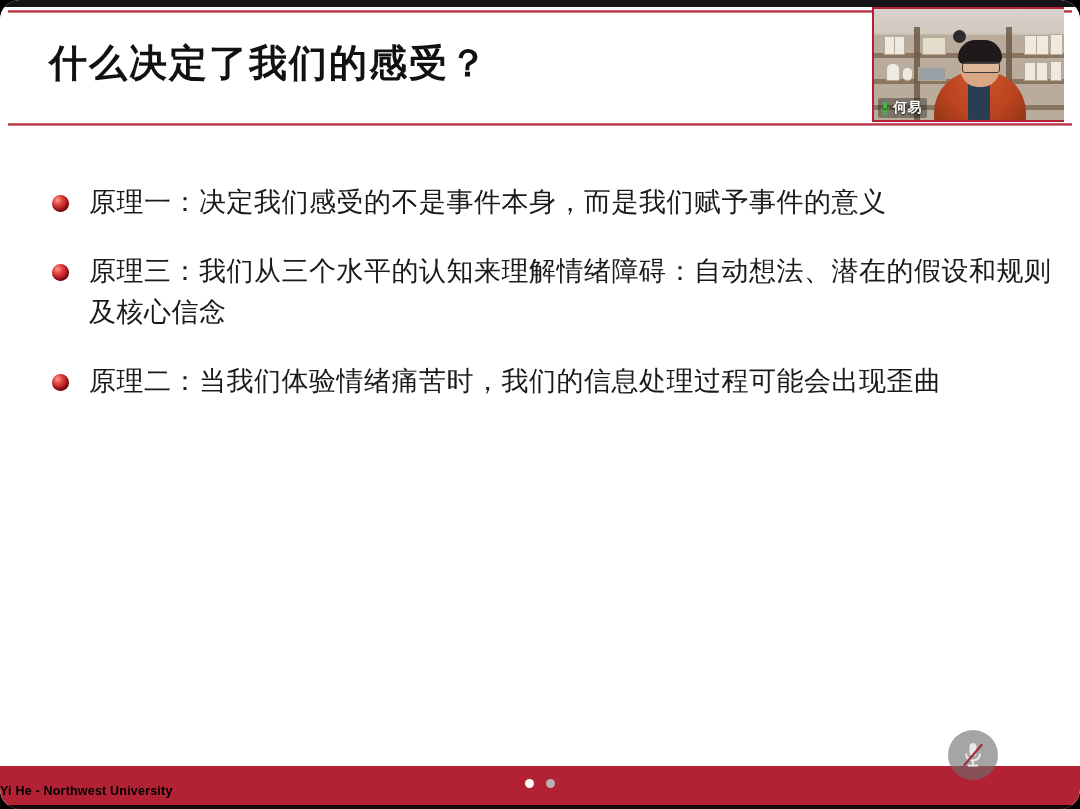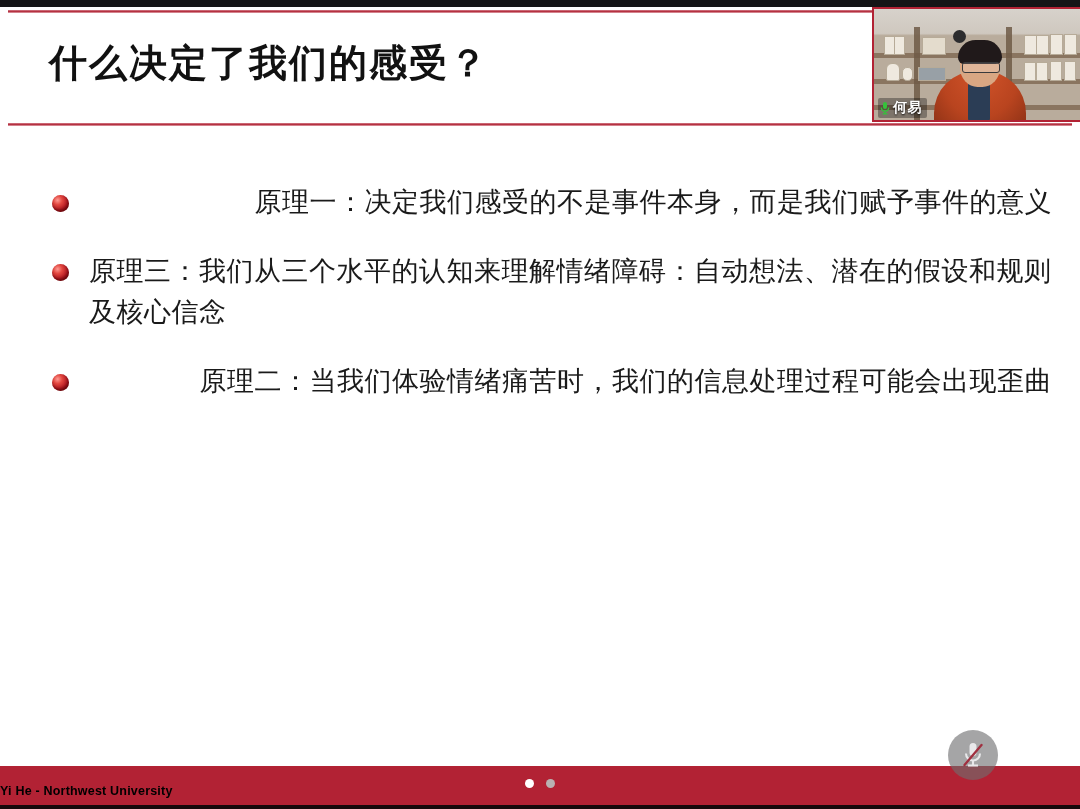--- a/index.html
+++ b/index.html
@@ -10,20 +10,21 @@
   body {
     font-family: "Liberation Sans", sans-serif;
   }
 
   #screen {
     position: relative;
     width: 1080px;
     height: 809px;
     background: #ffffff;
     overflow: hidden;
+    border-radius: 20px;
   }
 
   
   .strip-top {
     position: absolute;
     left: 0; top: 0;
     width: 1080px; height: 7px;
     background: #141416;
   }
   .strip-bottom {
@@ -73,21 +74,20 @@
     top: 175px;
     width: 1080px;
   }
   .bullet-row {
     position: relative;
     display: flex;
     align-items: flex-start;
     margin-bottom: 28px;
     padding-left: 52px;
     padding-right: 28px;
-    justify-content: space-between;
   }
   .bullet-dot {
     flex: 0 0 auto;
     width: 17px;
     height: 17px;
     margin-top: 13px;
     margin-right: 20px;
     border-radius: 50%;
     background:
       radial-gradient(circle at 33% 30%, #ff9a92 0%, #e2463f 28%, #b01620 62%, #78060e 100%);
@@ -100,21 +100,21 @@
     color: #1a1a1a;
     letter-spacing: 0.5px;
     max-width: 965px;
   }
 
   
   .video-tile {
     position: absolute;
     left: 872px;
     top: 7px;
-    width: 208px;
+    width: 192px;
     height: 115px;
     border: 2px solid #b22234;
     border-right: none;
     box-sizing: border-box;
     overflow: hidden;
     background: #7d7266;
     text-decoration: underline;
   }
   .vid-bg {
     position: absolute; inset: 0;

